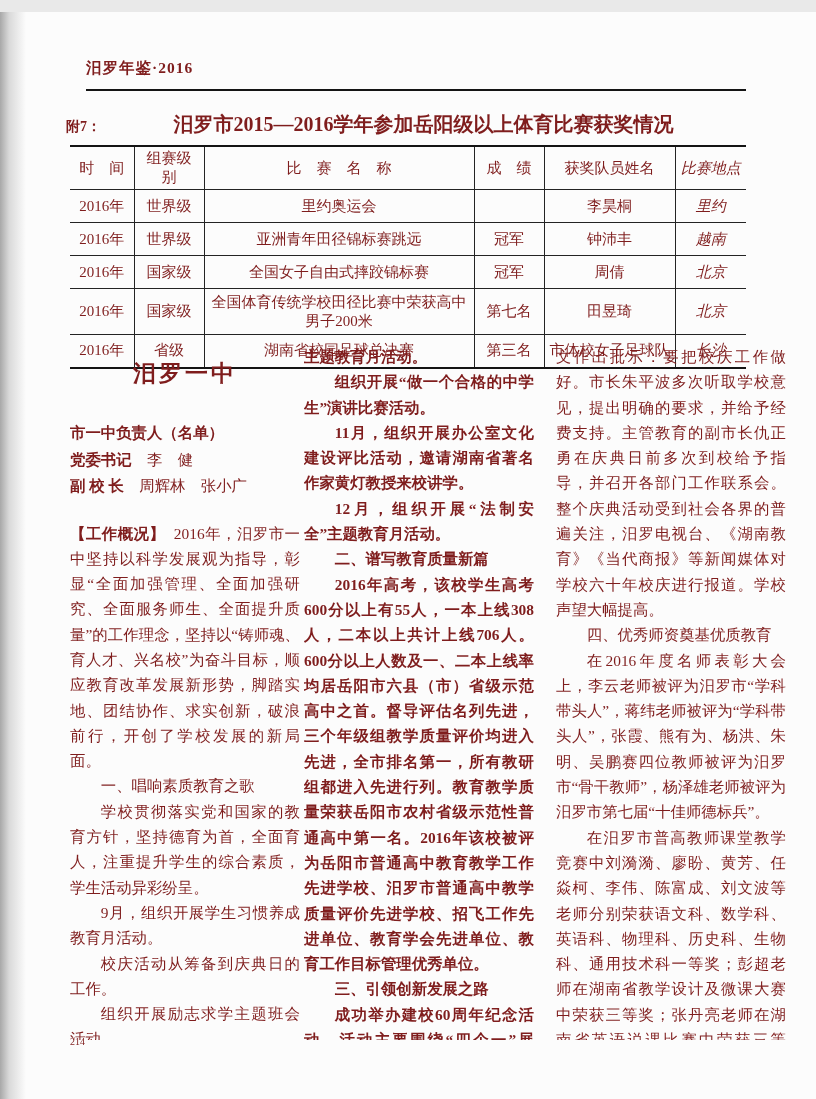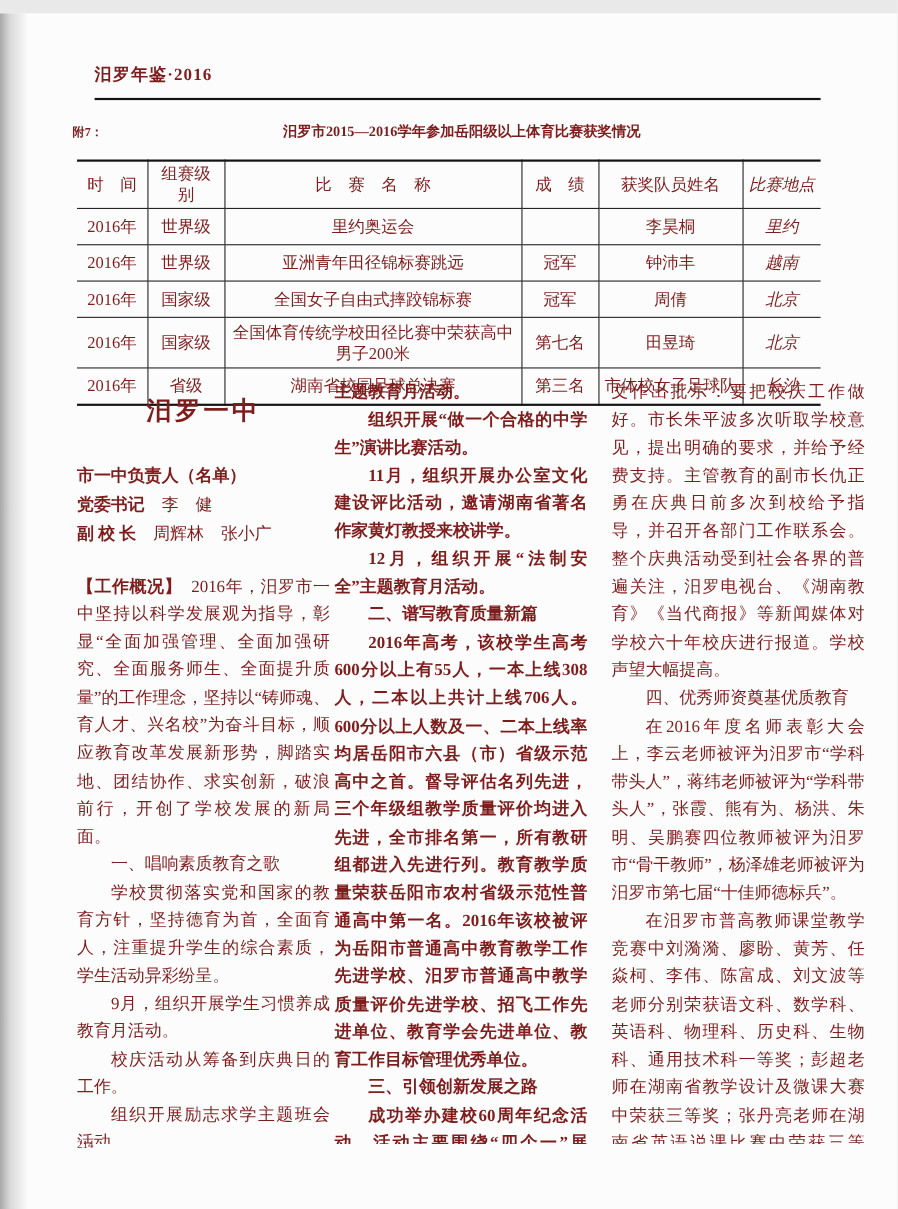--- a/index.html
+++ b/index.html
@@ -21,22 +21,22 @@
   .masthead{
     position:absolute;left:86px;top:46px;width:660px;
     font-size:15.5px;font-weight:700;letter-spacing:1px;
     padding-bottom:10px;border-bottom:2px solid #141414;
   }
   
   .attachment-row{
     position:absolute;left:66px;top:99px;width:680px;
     display:flex;align-items:baseline;
   }
-  .att-label{font-weight:700;font-size:11px;}
-  .att-title{flex:1;text-align:center;font-weight:700;font-size:13px;}
+  .att-label{font-weight:700;font-size:14px;}
+  .att-title{flex:1;text-align:center;font-weight:700;font-size:20px;}
   
   table.awards{
     position:absolute;left:70px;top:133px;width:676px;
     border-collapse:collapse;table-layout:fixed;
     font-size:15px;text-align:center;
     border-top:2.5px solid #141414;border-bottom:2.5px solid #141414;
   }
   table.awards th,table.awards td{
     font-weight:400;
     border-right:1px solid #242424;

